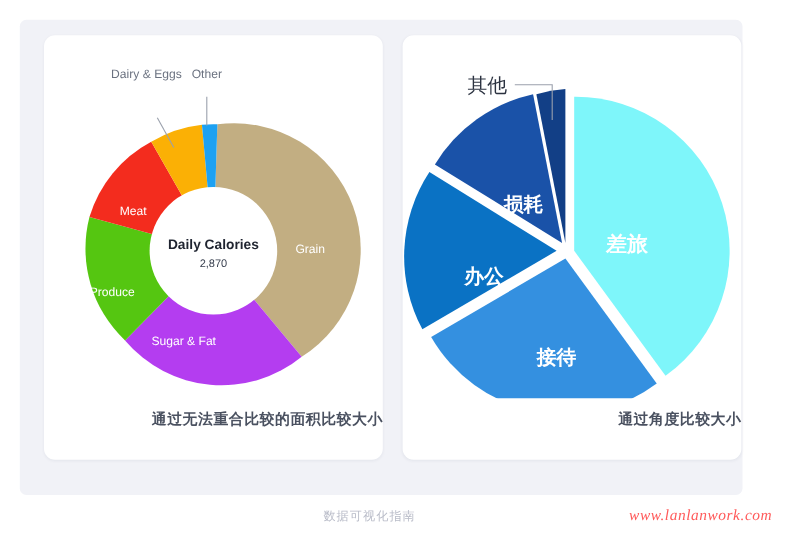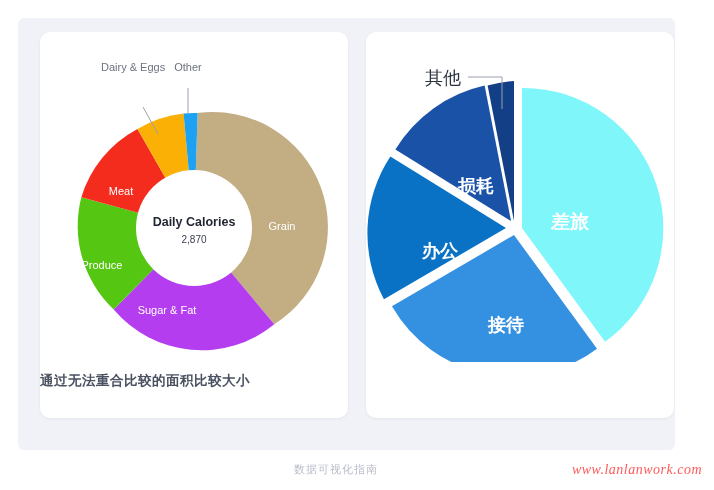--- a/index.html
+++ b/index.html
@@ -18,21 +18,21 @@
     position:absolute;top:32px;height:386px;
     background:#ffffff;border-radius:10px;
     box-shadow:0 1px 3px rgba(25,30,60,.06);
   }
   #card-left{left:40px;width:308px;}
   #card-right{left:366px;width:308px;}
 
   .chart-wrap{position:absolute;left:0;top:0;width:100%;height:330px;}
   .caption{
     position:absolute;left:0;bottom:28px;width:100%;
-    text-align:left;
+    text-align:right;
     font-size:13.5px;font-weight:bold;color:#4a5160;
     letter-spacing:.5px;
   }
   #footer-note{
     position:absolute;left:0;top:462px;width:672px;text-align:center;
     font-size:11px;color:#b9bcc8;letter-spacing:1px;
   }
   #watermark{
     position:absolute;right:12px;top:462px;
     font-family:"Liberation Serif","DejaVu Serif",serif;
@@ -112,16 +112,17 @@
       </g>
 
       <g transform="translate(0,-7)">
         <path fill="#123f86" d="M 148 196 L 121.61 60.57 A 140 140 0 0 1 148 56 L 148 196 Z"></path>
       </g>
 
       <path class="lead-line" d="M 136 77 L 136 45 L 102 45"></path>
       <text x="95" y="52" text-anchor="end" font-size="18" fill="#2b3240" class="slice-label">其他</text>
     </svg>
   </div>
+  <div class="caption">通过角度比较大小</div>
 </div>
 
 <div id="footer-note">数据可视化指南</div>
 <div id="watermark">www.lanlanwork.com</div>
 
 </body></html>

